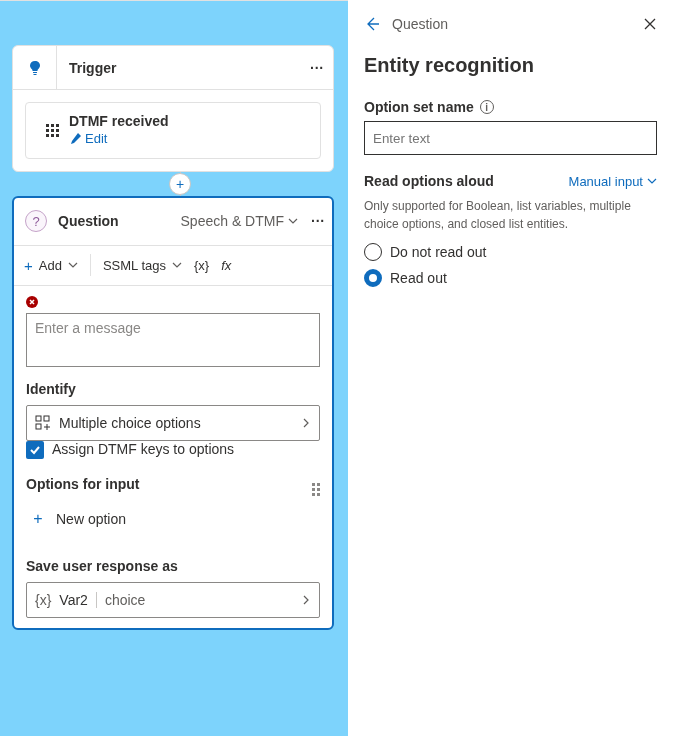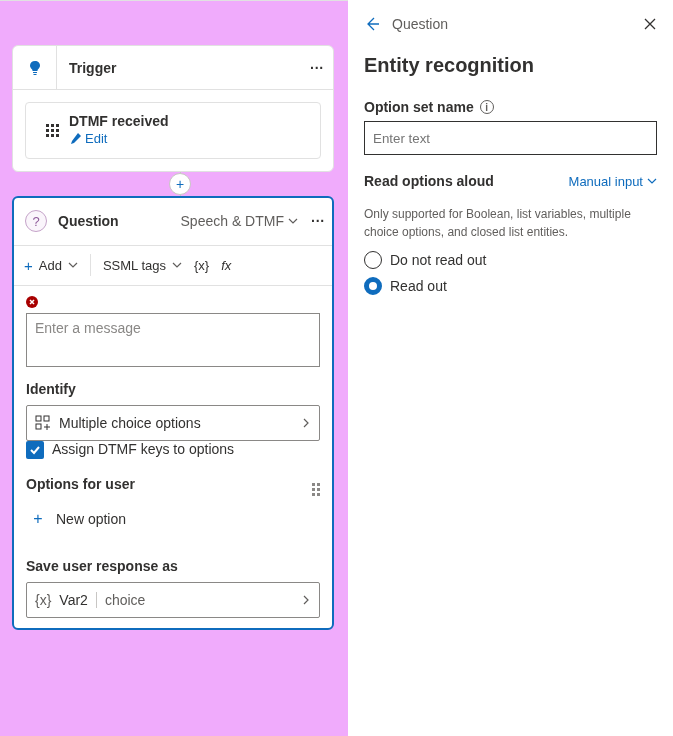--- a/index.html
+++ b/index.html
@@ -1,17 +1,17 @@
 <!DOCTYPE html>
 <html><head>
 <meta charset="utf-8">
 <style>
   *{box-sizing:border-box;margin:0;padding:0;font-family:"Segoe UI",Arial,sans-serif}
   body{width:673px;height:736px;background:#fff;overflow:hidden;font-size:14px;color:#323130}
-  .canvas{width:348px;height:736px;float:left;background:#f0abfc;border-top:1px solid #e1e1e1;padding:44px 0 0 12px}
+  .canvas{width:348px;height:736px;float:left;background:#7dd3fc;border-top:1px solid #e1e1e1;padding:44px 0 0 12px}
   .panel{width:325px;height:736px;float:left;background:#fff;padding:8px 16px}
   
   .card{background:#fff;border:1px solid #e1e1e1;border-radius:6px;margin-bottom:0}
   .card-header{display:flex;align-items:center;height:44px;border-bottom:1px solid #e1e1e1}
   .ch-iconbox{width:44px;height:44px;display:flex;align-items:center;justify-content:center;border-right:1px solid #e1e1e1}
   .ch-title{flex:1;padding:0 12px;font-weight:600}
   .ch-more{width:32px;text-align:center;color:#323130;cursor:pointer;font-weight:700}
   .card-body{padding:12px}
   .sub-card{border:1px solid #e1e1e1;border-radius:4px;padding:10px 20px;display:flex;align-items:center;gap:10px}
   .sub-title{font-weight:600;margin-bottom:2px}
@@ -46,21 +46,21 @@
   .var-type{flex:1;color:#605e5c}
   
   .p-top{display:flex;align-items:center;height:32px;margin-bottom:14px}
   .p-back{width:20px;color:#0f6cbd;cursor:pointer}
   .p-bc{flex:1;color:#605e5c;padding-left:8px}
   .p-close{cursor:pointer;color:#323130}
   .p-title{font-size:20px;font-weight:600;margin-bottom:22px}
   .p-label{font-weight:600;display:flex;align-items:center;gap:6px;margin-bottom:6px}
   .info{width:14px;height:14px;border:1px solid #605e5c;border-radius:50%;display:inline-flex;align-items:center;justify-content:center;font-size:10px;color:#605e5c}
   .p-input{width:100%;height:34px;border:1px solid #323130;padding:0 8px;margin-bottom:18px}
-  .p-hrow{display:flex;align-items:center;justify-content:space-between;margin-bottom:16px}
+  .p-hrow{display:flex;align-items:center;justify-content:space-between;margin-bottom:8px}
   .p-hrow .h{font-weight:600}
   .p-link{color:#0f6cbd;font-size:13px;display:flex;align-items:center;gap:4px;cursor:pointer}
   .p-help{font-size:12px;color:#605e5c;line-height:1.5;margin-bottom:10px}
   .radio-row{display:flex;align-items:center;gap:8px;margin:8px 0;cursor:pointer}
   .radio{width:18px;height:18px;border-radius:50%;border:1px solid #323130;display:flex;align-items:center;justify-content:center}
   .radio.sel{border:5px solid #0f6cbd}
   .icon-q{width:22px;height:22px;border:1px solid #c5a3c9;border-radius:50%;display:flex;align-items:center;justify-content:center;color:#8e5b9a;font-size:13px;background:#faf5fb}
   .dots9{display:inline-grid;grid-template-columns:repeat(3,3px);grid-gap:2px}
   .dots9 span{width:3px;height:3px;background:#323130;border-radius:0}
   .drag6{display:inline-grid;grid-template-columns:repeat(2,3px);grid-gap:2px}
@@ -173,21 +173,21 @@
       <div class="check-row">
         <div class="checkbox">
           <svg width="12" height="12" viewBox="0 0 12 12">
               <path d="M2 6l3 3 5-6" stroke="#fff" fill="none" stroke-width="2"></path>
             </svg>
         </div>
         <span>Assign DTMF keys to options</span>
       </div>
 
       <div class="opts-head">
-        <span class="t">Options for user</span>
+        <span class="t">Options for input</span>
         <span class="drag">
           <span class="drag6">
               <span></span>
               <span></span>
               <span></span>
               <span></span>
               <span></span>
               <span></span>
             </span>
         </span>

